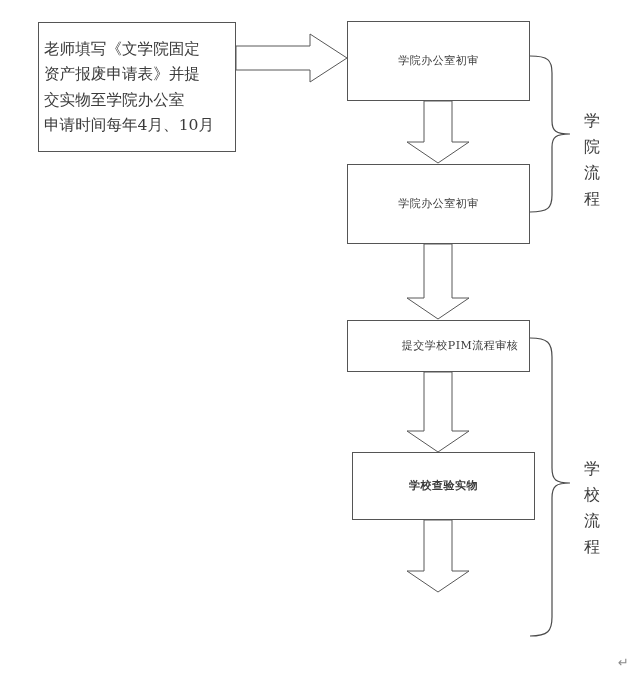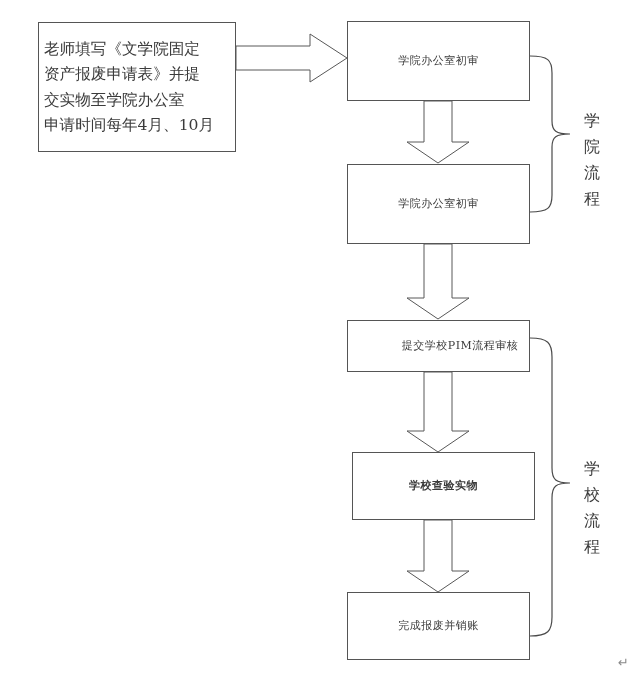--- a/index.html
+++ b/index.html
@@ -120,23 +120,20 @@
   </svg>
 
   <div class="node" style="left:352px; top:452px; width:183px; height:68px;font-weight:bold;">
     <span class="node-text">学校查验实物</span>
   </div>
 
   <svg class="arrow-svg" style="left:406px; top:520px;" width="64" height="73" viewBox="0 0 64 73">
     <polygon class="arrow-shape" points="18,0 46,0 46,51 63,51 32,72 1,51 18,51"></polygon>
   </svg>
 
-  <div class="node" style="left:347px; top:592px; width:183px; height:68px;">
-    <span class="node-text">完成报废并销账</span>
-  </div>
 
   <svg class="brace-svg" style="left:530px; top:55px;" width="42" height="158" viewBox="0 0 42 158">
     <path class="brace-path" d="M0,1 C18,1 22,5 22,18 L22,66 C22,76 26,79 40,79 C26,79 22,82 22,92 L22,140 C22,153 18,157 0,157"></path>
   </svg>
 
   <div class="group-label" style="left:580px; top:82px;">
     <span>学
 院
 流
 程</span>

